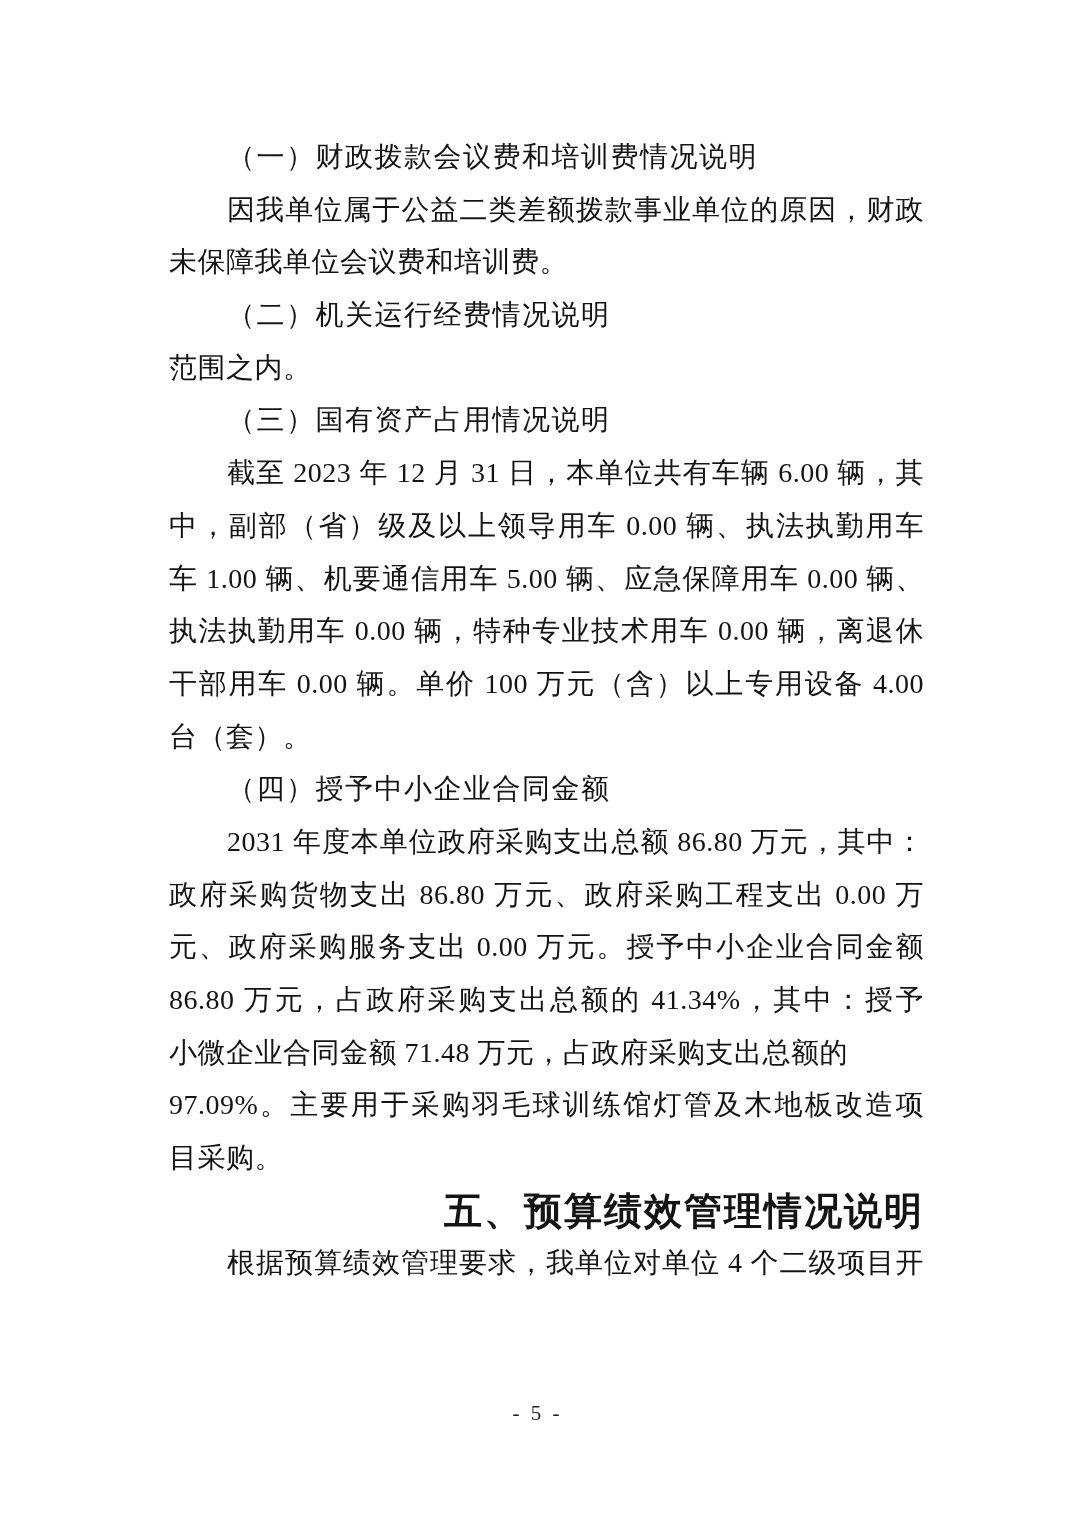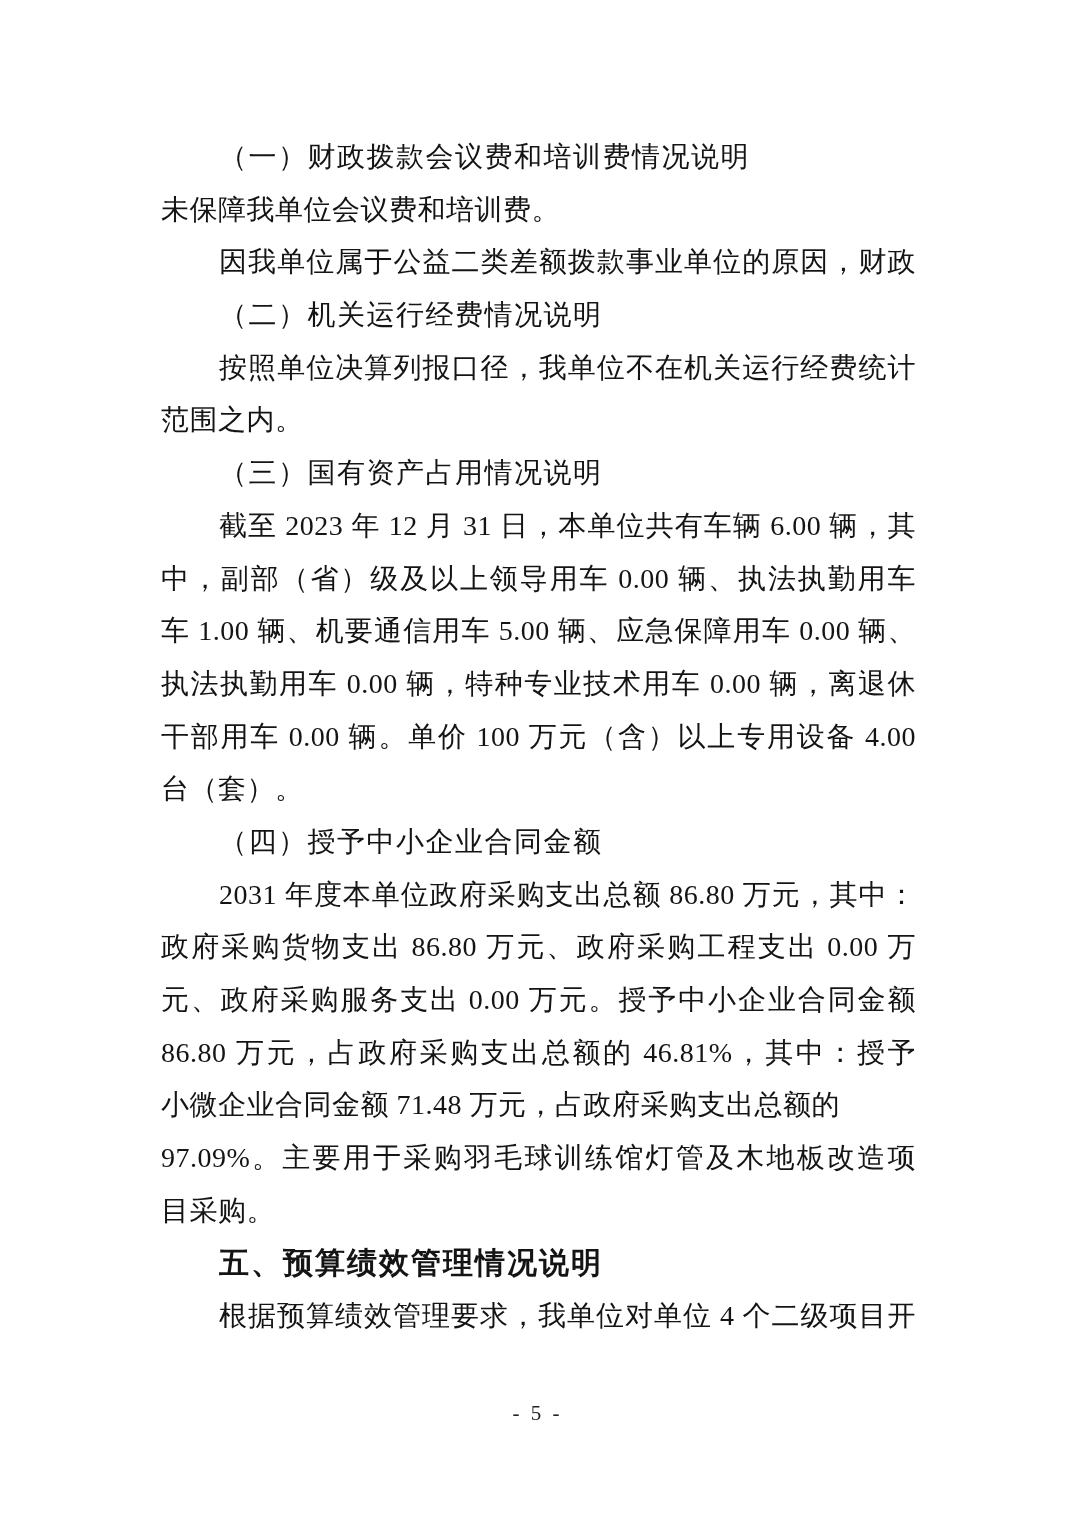--- a/index.html
+++ b/index.html
@@ -11,21 +11,21 @@
     position: relative;
     width: 1075px;
     height: 1520px;
     background: #ffffff;
     overflow: hidden;
     font-family: "Liberation Serif", "DejaVu Serif", serif;
     color: #141414;
   }
   .textblock {
     position: absolute;
-    left: 161px;
+    left: 169px;
     top: 131px;
     width: 755px;
   }
   .line {
     font-size: 28px;
     line-height: 52.7px;
     height: 52.7px;
     white-space: nowrap;
     letter-spacing: 0.5px;
   }
@@ -38,22 +38,23 @@
   .line.indent {
     padding-left: 58px;
   }
   .line.justify.indent {
     padding-left: 58px;
     width: 697px;
   }
   .line.h1 {
     font-family: "Liberation Sans", "DejaVu Sans", sans-serif;
     font-weight: bold;
-    font-size: 30px;
+    font-size: 38px;
     letter-spacing: 2px;
+    text-align: right;
   }
   .line.h2 {
     letter-spacing: 1.5px;
   }
   .page-number {
     position: absolute;
     top: 1398px;
     left: 0;
     width: 1075px;
     text-align: center;
@@ -62,37 +63,36 @@
     letter-spacing: 3px;
     color: #222;
   }
 </style>
 </head>
 <body>
 
 <div class="page">
   <div class="textblock">
     <div class="line h2 indent">（一）财政拨款会议费和培训费情况说明</div>
+    <div class="line justify indent">因我单位属于公益二类差额拨款事业单位的原因，财政</div>
     <div class="line">未保障我单位会议费和培训费。</div>
-    <div class="line justify indent">因我单位属于公益二类差额拨款事业单位的原因，财政</div>
     <div class="line h2 indent">（二）机关运行经费情况说明</div>
-    <div class="line justify indent">按照单位决算列报口径，我单位不在机关运行经费统计</div>
     <div class="line">范围之内。</div>
     <div class="line h2 indent">（三）国有资产占用情况说明</div>
     <div class="line justify indent">截至 2023 年 12 月 31 日，本单位共有车辆 6.00 辆，其</div>
     <div class="line justify">中，副部（省）级及以上领导用车 0.00 辆、执法执勤用车</div>
     <div class="line justify">车 1.00 辆、机要通信用车 5.00 辆、应急保障用车 0.00 辆、</div>
     <div class="line justify">执法执勤用车 0.00 辆，特种专业技术用车 0.00 辆，离退休</div>
     <div class="line justify">干部用车 0.00 辆。单价 100 万元（含）以上专用设备 4.00</div>
     <div class="line">台（套）。</div>
     <div class="line h2 indent">（四）授予中小企业合同金额</div>
     <div class="line justify indent">2031 年度本单位政府采购支出总额 86.80 万元，其中：</div>
     <div class="line justify">政府采购货物支出 86.80 万元、政府采购工程支出 0.00 万</div>
     <div class="line justify">元、政府采购服务支出 0.00 万元。授予中小企业合同金额</div>
-    <div class="line justify">86.80 万元，占政府采购支出总额的 46.81%，其中：授予</div>
+    <div class="line justify">86.80 万元，占政府采购支出总额的 41.34%，其中：授予</div>
     <div class="line">小微企业合同金额 71.48 万元，占政府采购支出总额的</div>
     <div class="line justify">97.09%。主要用于采购羽毛球训练馆灯管及木地板改造项</div>
     <div class="line">目采购。</div>
     <div class="line h1 indent">五、预算绩效管理情况说明</div>
     <div class="line justify indent">根据预算绩效管理要求，我单位对单位 4 个二级项目开</div>
   </div>
   <div class="page-number">- 5 -</div>
 </div>
 
 </body></html>

